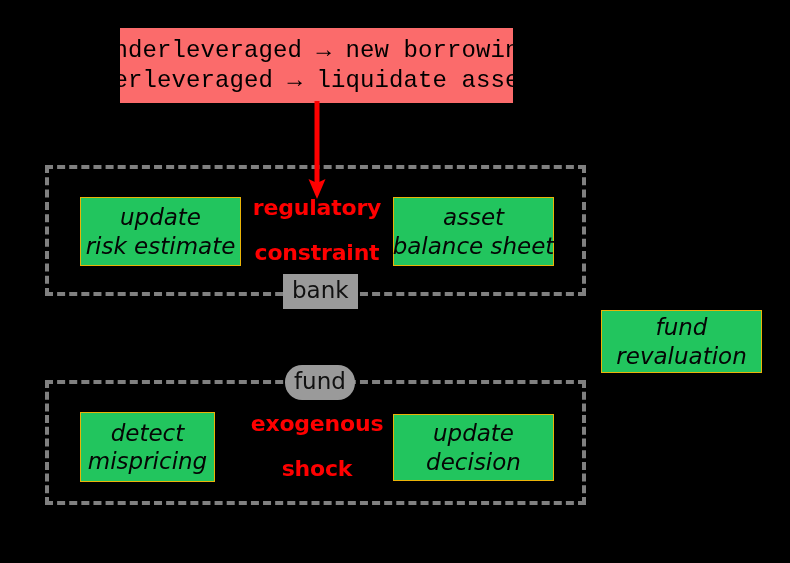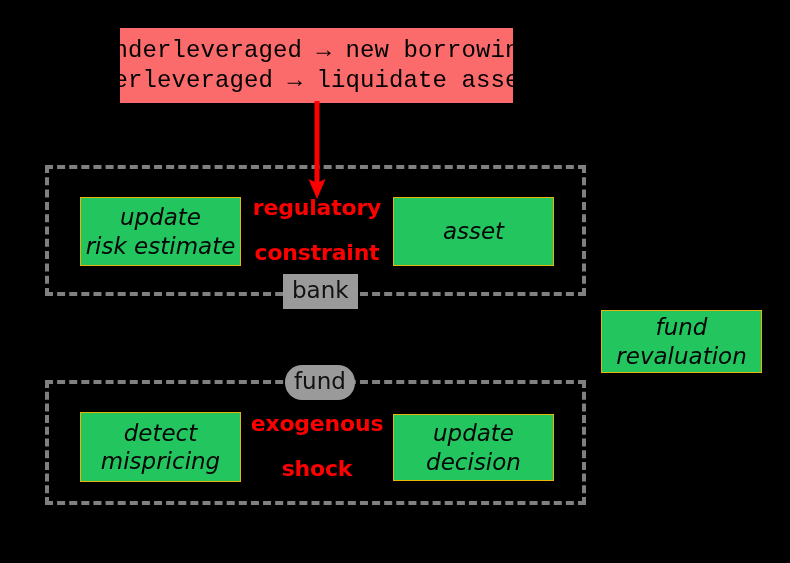--- a/index.html
+++ b/index.html
@@ -108,27 +108,28 @@
   </div>
 
   <div class="node redlabel" style="left:249px; top:193px; width:136px; height:76px;">
     <span class="line">regulatory</span>
     <span class="gap"></span>
     <span class="line">constraint</span>
   </div>
 
   <div class="node wbox" style="left:393px; top:197px; width:161px; height:69px;">
     <span class="line">asset</span>
+    <span class="line">balance sheet</span>
   </div>
 
   <div class="group" style="left:45px; top:380px; width:541px; height:125px;"></div>
 
   <div class="grouptag" style="left:285px; top:365px;border-radius:17px;">fund</div>
 
-  <div class="node wbox" style="left:80px; top:412px; width:161px; height:70px;">
+  <div class="node wbox" style="left:80px; top:412px; width:135px; height:70px;">
     <span class="line">detect</span>
     <span class="line">mispricing</span>
   </div>
 
   <div class="node redlabel" style="left:246px; top:409px; width:142px; height:76px;">
     <span class="line">exogenous</span>
     <span class="gap"></span>
     <span class="line">shock</span>
   </div>
 

